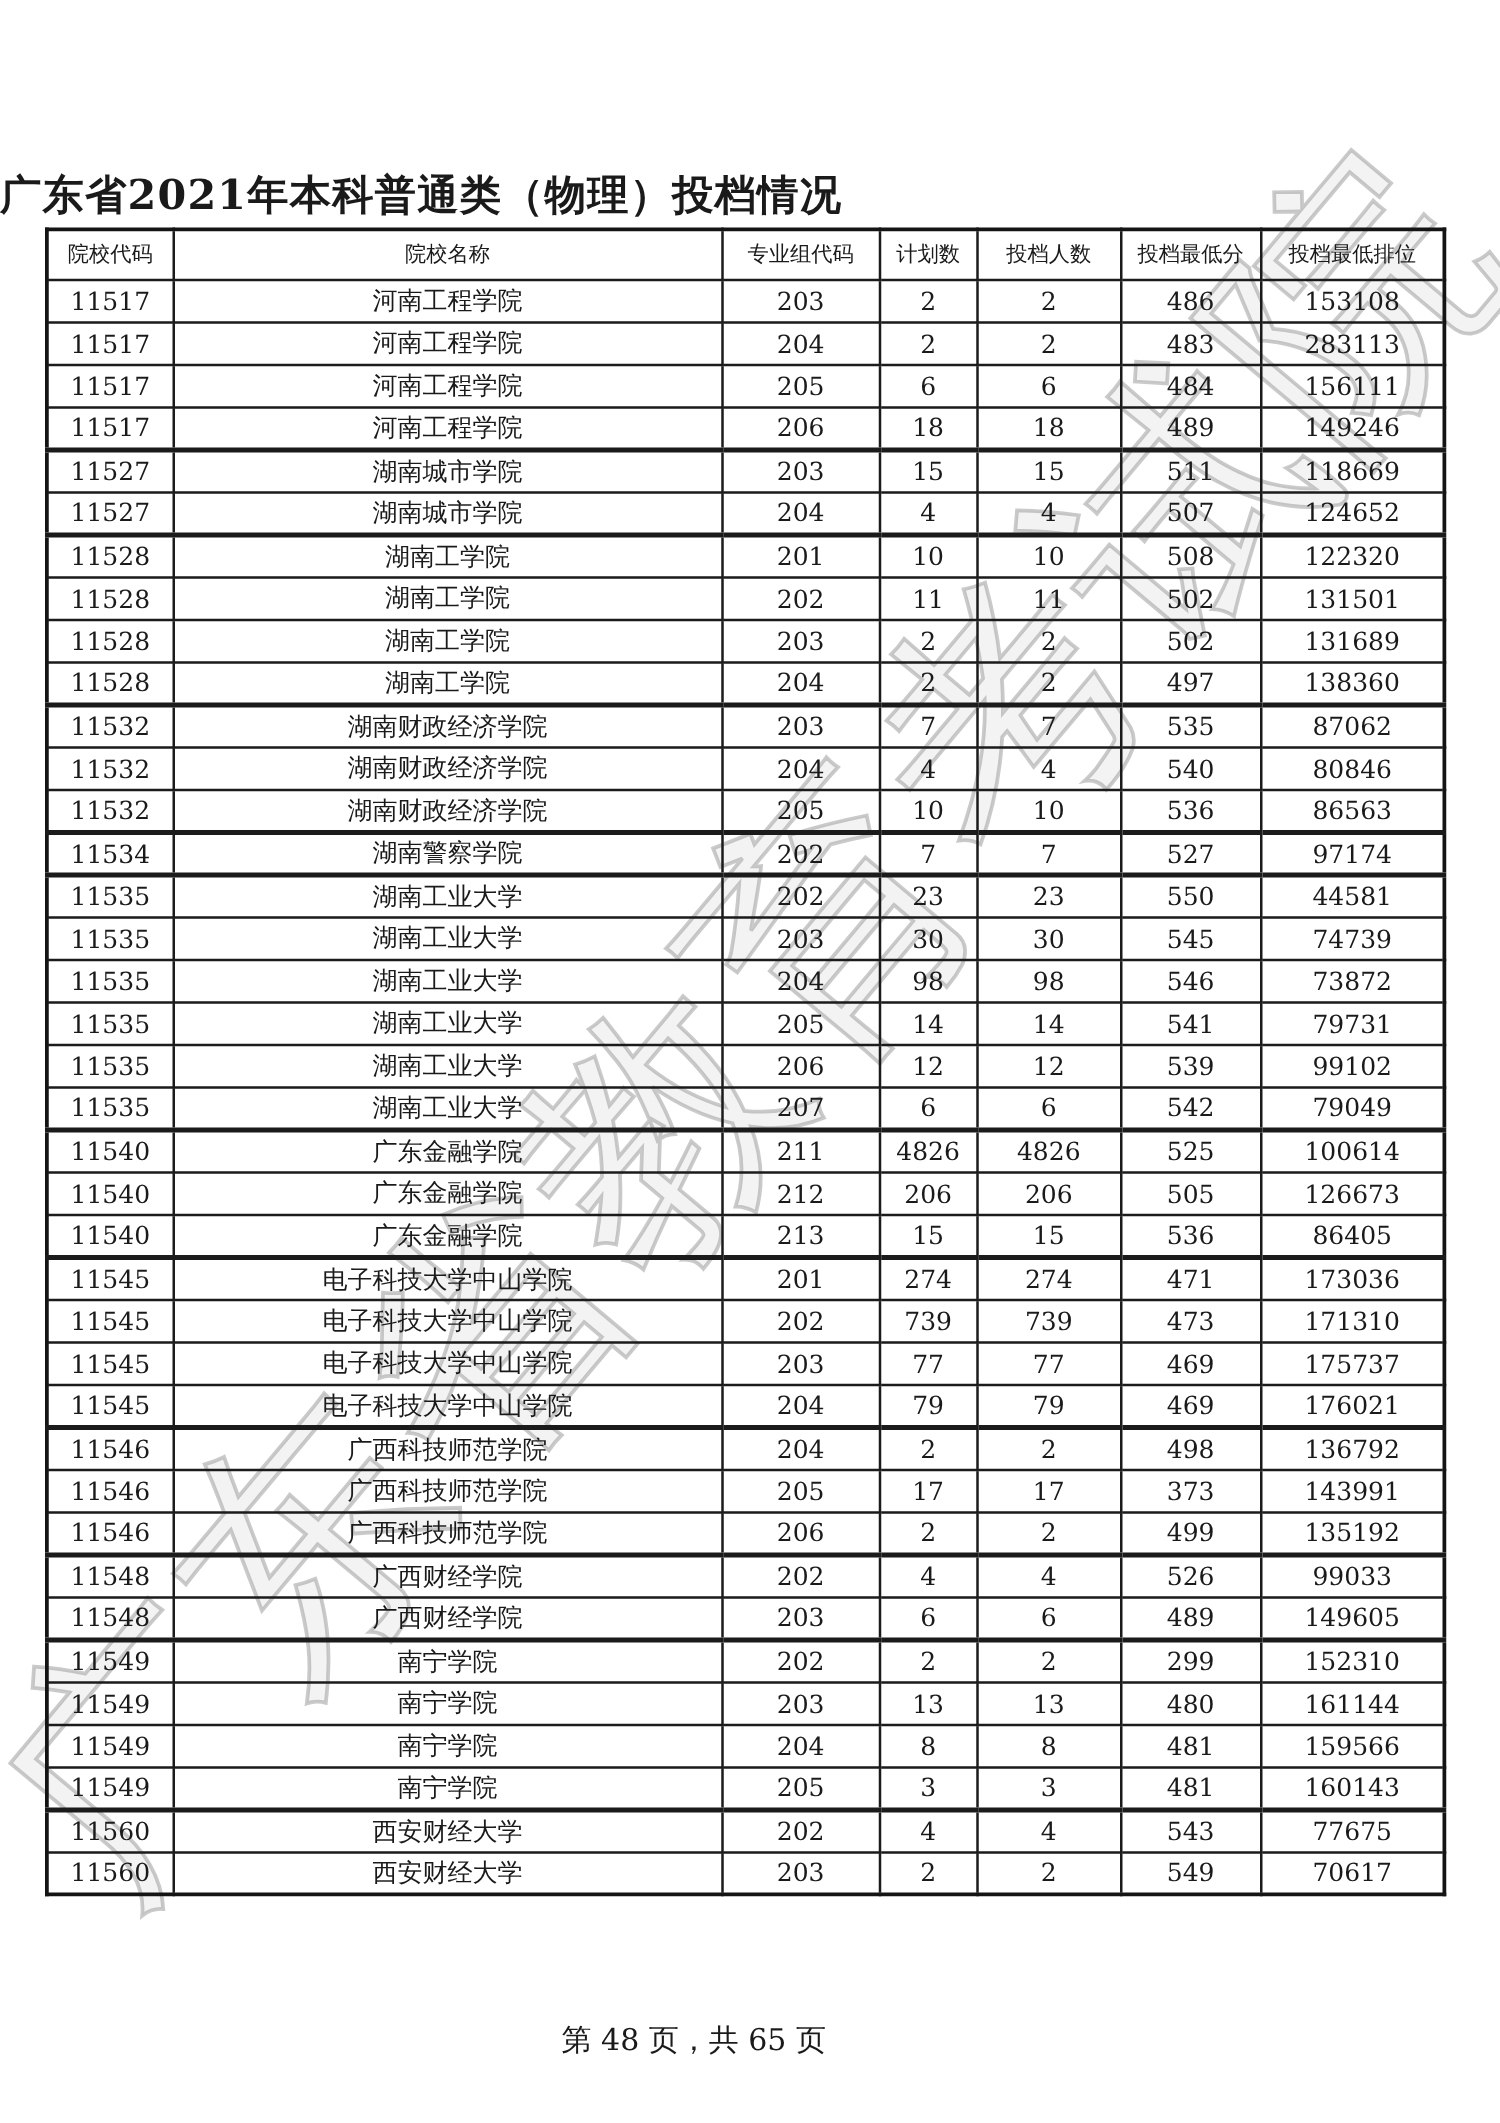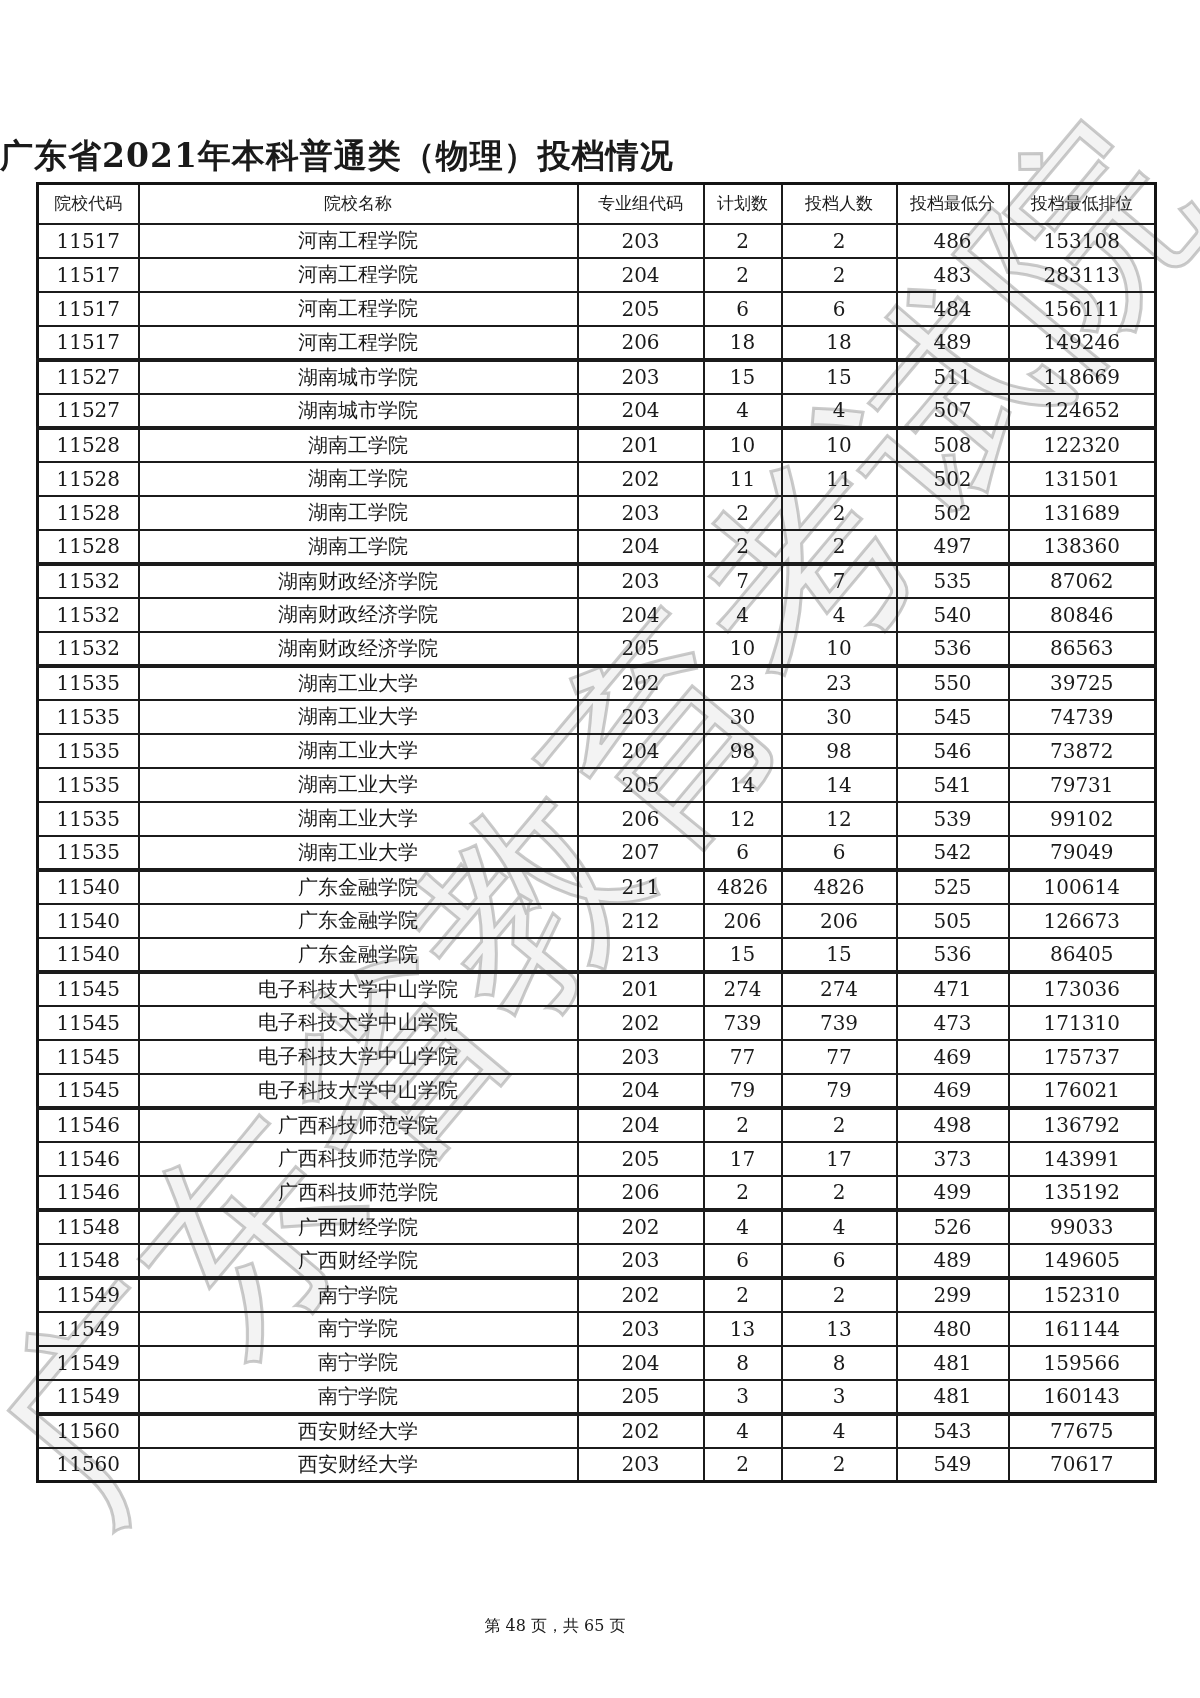--- a/index.html
+++ b/index.html
@@ -60,21 +60,21 @@
   table.results td {
     height: 34px;
     font-size: 20px;
   }
   table.results { border: 3px solid #141414; }
   table.results tr.group-start td { border-top-width: 4px; }
   .page-footer {
     position: absolute;
     top: 1616px; left: 0; width: 1110px;
     text-align: center;
-    font-size: 16px;
+    font-size: 24px;
     z-index: 2;
   }
 </style>
 </head>
 <body>
 
 <div class="watermark">广东省教育考试院</div>
 
 <div class="doc-title">广东省2021年本科普通类（物理）投档情况</div>
 
@@ -211,27 +211,36 @@
       <tr>
         <td>11532</td>
         <td>湖南财政经济学院</td>
         <td>205</td>
         <td>10</td>
         <td>10</td>
         <td>536</td>
         <td>86563</td>
       </tr>
       <tr class="group-start">
+        <td>11534</td>
+        <td>湖南警察学院</td>
+        <td>202</td>
+        <td>7</td>
+        <td>7</td>
+        <td>527</td>
+        <td>97174</td>
+      </tr>
+      <tr class="group-start">
         <td>11535</td>
         <td>湖南工业大学</td>
         <td>202</td>
         <td>23</td>
         <td>23</td>
         <td>550</td>
-        <td>39725</td>
+        <td>44581</td>
       </tr>
       <tr>
         <td>11535</td>
         <td>湖南工业大学</td>
         <td>203</td>
         <td>30</td>
         <td>30</td>
         <td>545</td>
         <td>74739</td>
       </tr>

